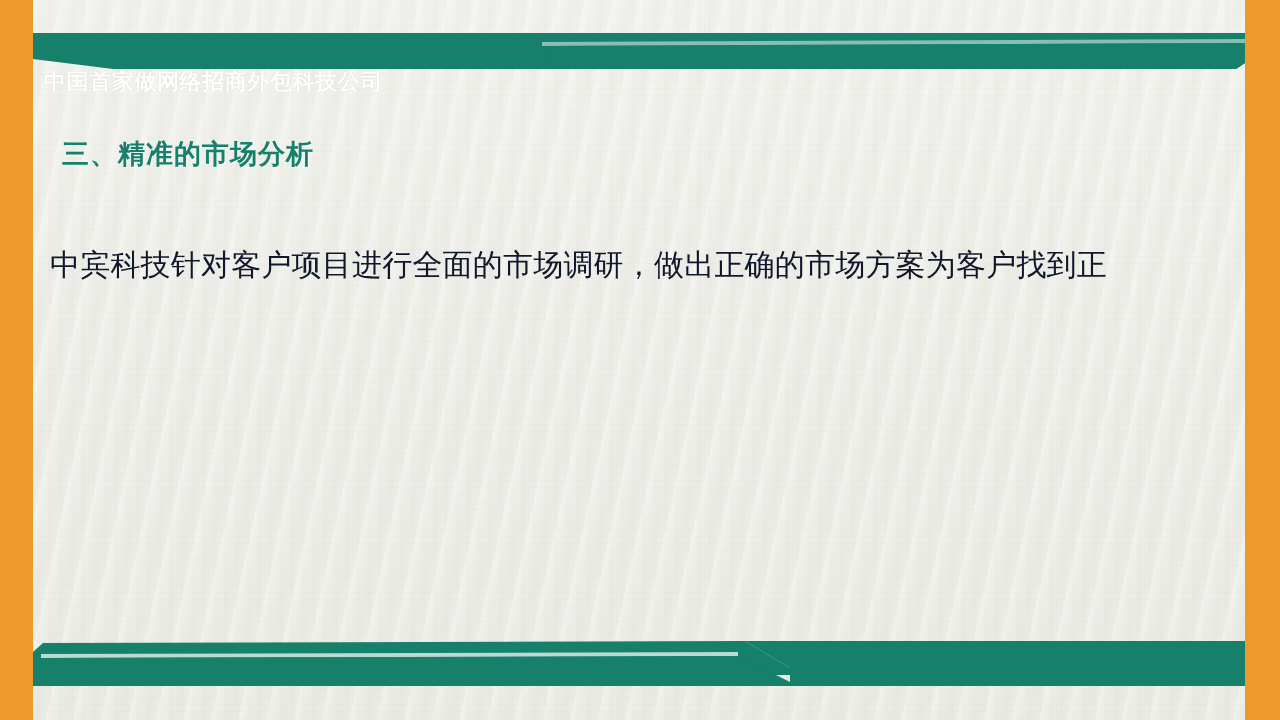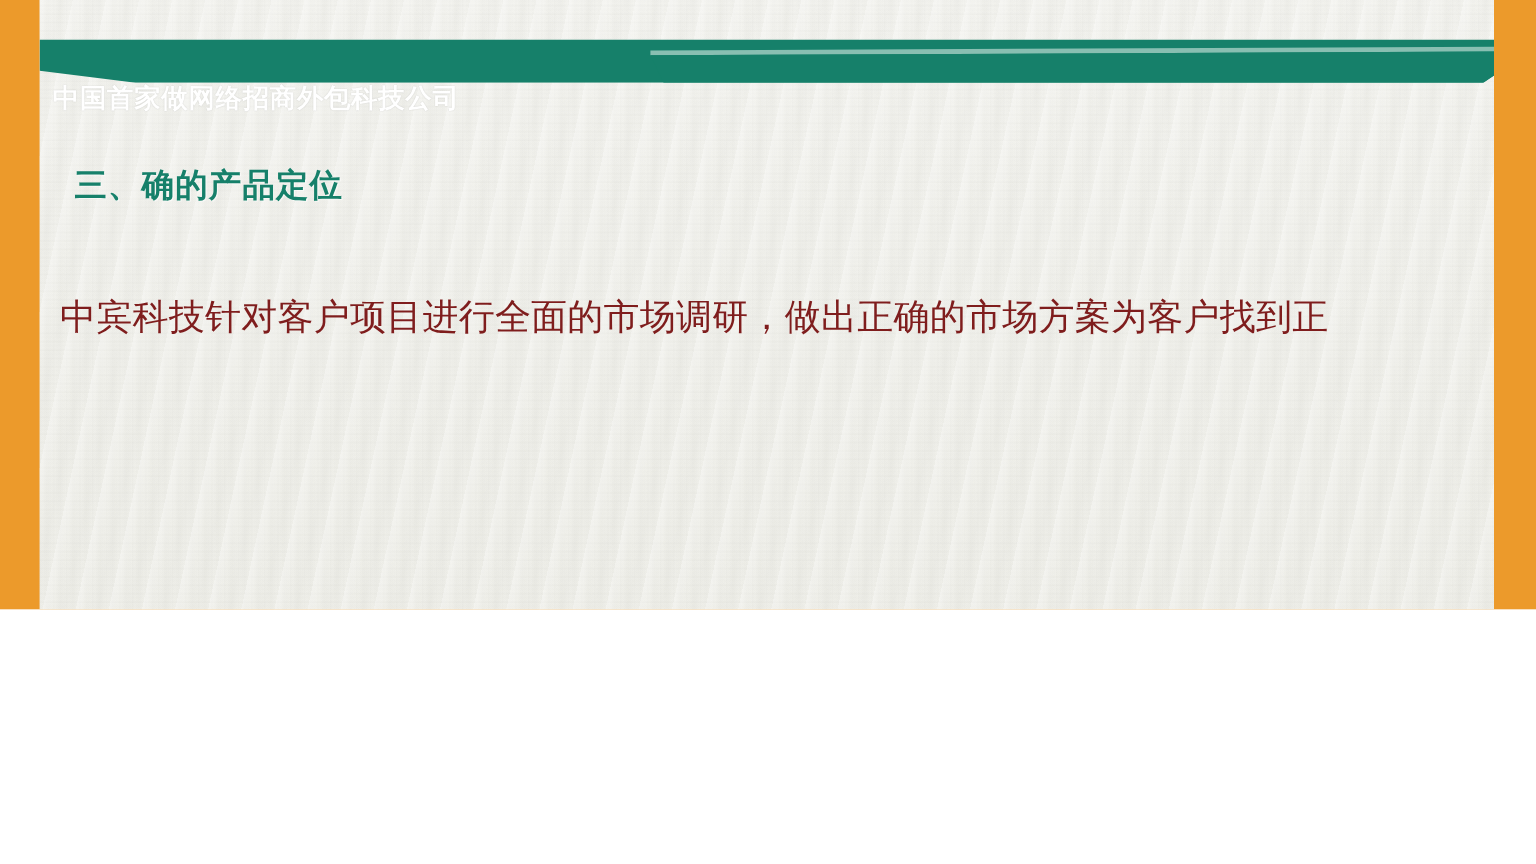--- a/index.html
+++ b/index.html
@@ -4,21 +4,21 @@
 <title>Slide</title>
 <style>
   html, body {
     margin: 0;
     padding: 0;
     background: #ffffff;
   }
   #slide {
     position: relative;
     width: 1280px;
-    height: 508px;
+    height: 720px;
     overflow: hidden;
     background: #EC9A2B;
     font-family: "Liberation Sans", sans-serif;
   }
   
   #canvas {
     position: absolute;
     left: 33px;
     top: 0px;
     width: 1212px;
@@ -90,21 +90,21 @@
     font-weight: bold;
     letter-spacing: 1px;
     white-space: nowrap;
     text-shadow: 1px 1px 0 rgba(255,255,255,0.55);
   }
   #body-text {
     position: absolute;
     left: 50px;
     top: 228px;
     width: 1133px;
-    color: #7f1d1d;
+    color: #0f172a;
     font-family: Liberation Serif, serif;
     font-size: 30px;
     line-height: 74px;
     letter-spacing: 0.2px;
     text-align: justify;
     text-justify: inter-character;
   }
   #body-text .bline {
     display: block;
     white-space: nowrap;
@@ -132,21 +132,21 @@
 
       <polygon points="0,0 1212,0 1212,30 1203,36 80,36 0,26" fill="#16806A"></polygon>
 
       <polygon points="509,9 1212,6 1212,10 509,13" fill="#8FC2B6" opacity="0.95"></polygon>
 
       <polygon points="509,13 1212,10 1212,30 1203,36 520,36" fill="#16806A"></polygon>
     </svg>
     <div id="header-title">中国首家做网络招商外包科技公司</div>
   </div>
 
-  <div id="section-title">三、确的产品定位</div>
+  <div id="section-title">三、精准的市场分析</div>
 
   <div id="body-text">
     <span class="bline">中宾科技针对客户项目进行全面的市场调研，做出正确的市场方案为客户找到正</span>
   </div>
 
   <div id="footer-band">
     <svg class="bandshape" viewBox="0 0 1212 60" preserveAspectRatio="none">
 
       <polygon points="10,13 712,11 757,38 1212,38 1212,45 0,45 0,22" fill="#16806A"></polygon>
 

